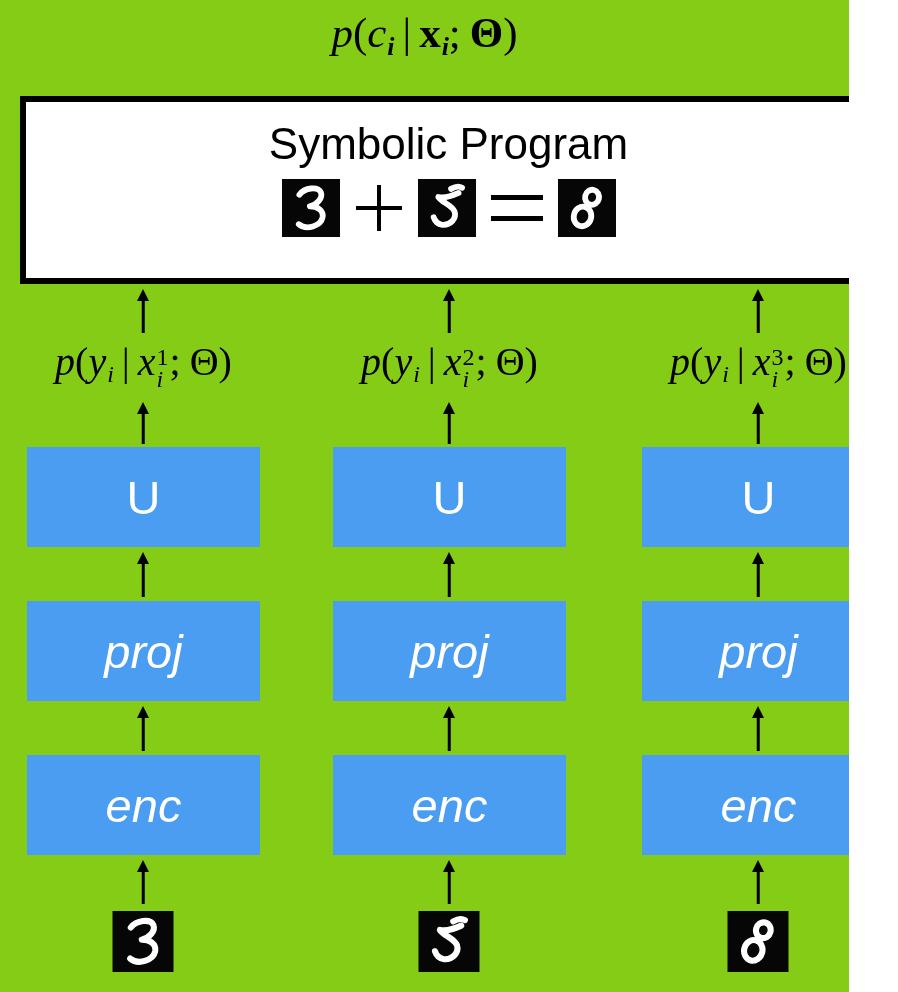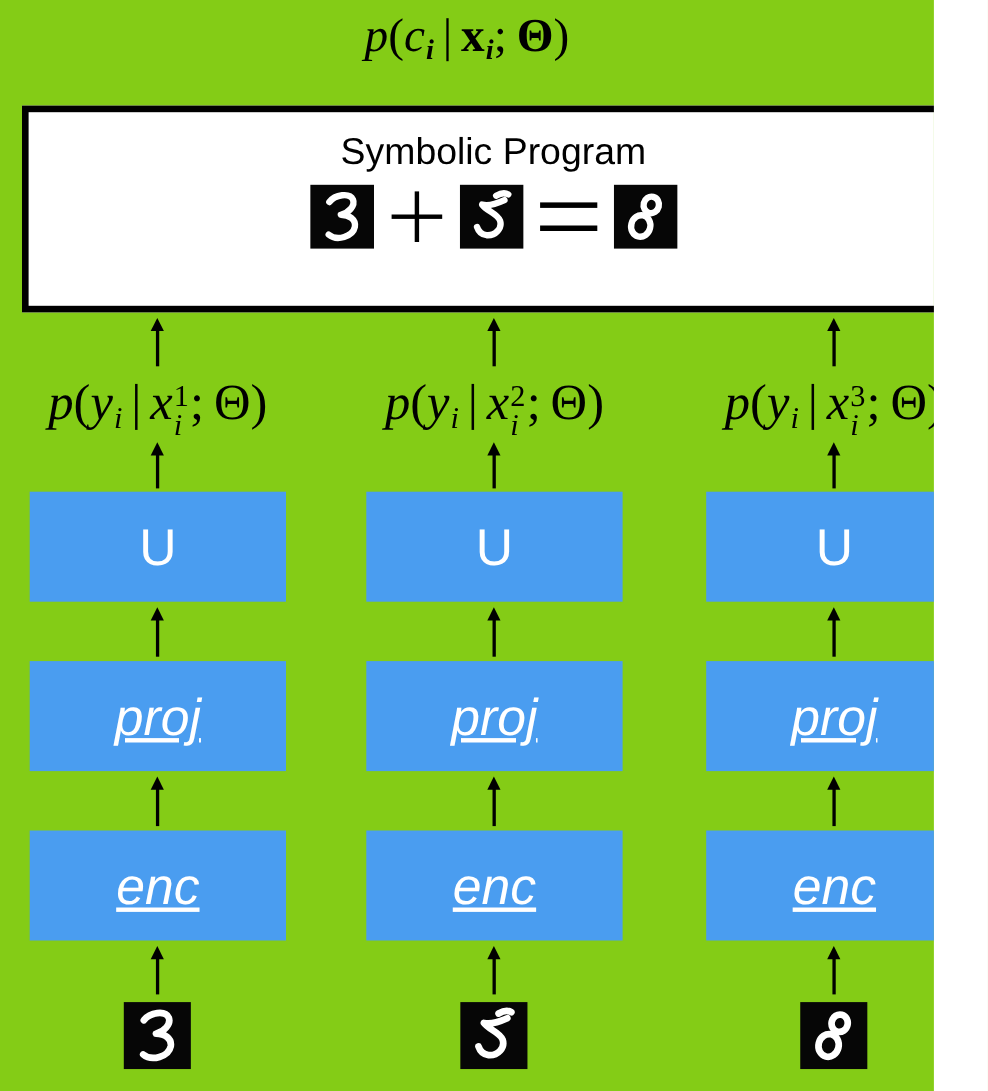--- a/index.html
+++ b/index.html
@@ -25,21 +25,21 @@
     top: 8px; left: 0;
     width: 100%;
     text-align: center;
     font-size: 43px;
     line-height: 1.15;
   }
   .col-formula {
     top: 337px;
     width: 233px;
     text-align: center;
-    font-size: 46px;
+    font-size: 40px;
     line-height: 1.25;
   }
   .cf1 { left: 27px; }
   .cf2 { left: 333px; }
   .cf3 { left: 642px; }
 
   .it { font-style: italic; }
   .bf { font-weight: 700; }
   .sub { font-size: 0.60em; vertical-align: -0.30em; margin-left: 1px; }
   .bar { padding: 0 8px; font-weight: 400; }
@@ -61,21 +61,21 @@
     width: 857px; height: 188px;
     border: 6px solid #000;
     background: #fff;
     display: flex;
     flex-direction: column;
     align-items: center;
   }
   .sym-title {
     margin-top: 17px;
     font-family: "Liberation Sans", sans-serif;
-    font-size: 34px;
+    font-size: 44px;
     color: #000;
     letter-spacing: 0px;
   }
   .equation {
     margin-top: 9px;
     display: flex;
     align-items: center;
     gap: 15px;
   }
 
@@ -116,21 +116,21 @@
     height: 100px;
     background: #4A9DF0;
     color: #fff;
     display: flex;
     align-items: center;
     justify-content: center;
     font-family: "Liberation Sans", sans-serif;
     font-size: 47px;
   }
   .bluebox .lbl { line-height: 1; }
-  .bluebox.op-italic { font-style: italic; text-decoration: underline; }
+  .bluebox.op-italic { font-style: italic; }
   .bx1 { left: 27px; }
   .bx2 { left: 333px; }
   .bx3 { left: 642px; }
   .row-u    { top: 447px; }
   .row-proj { top: 601px; }
   .row-enc  { top: 755px; text-align: right; }
 
   
   .arrow { position: absolute; width: 14px; }
   .arrow::before {

